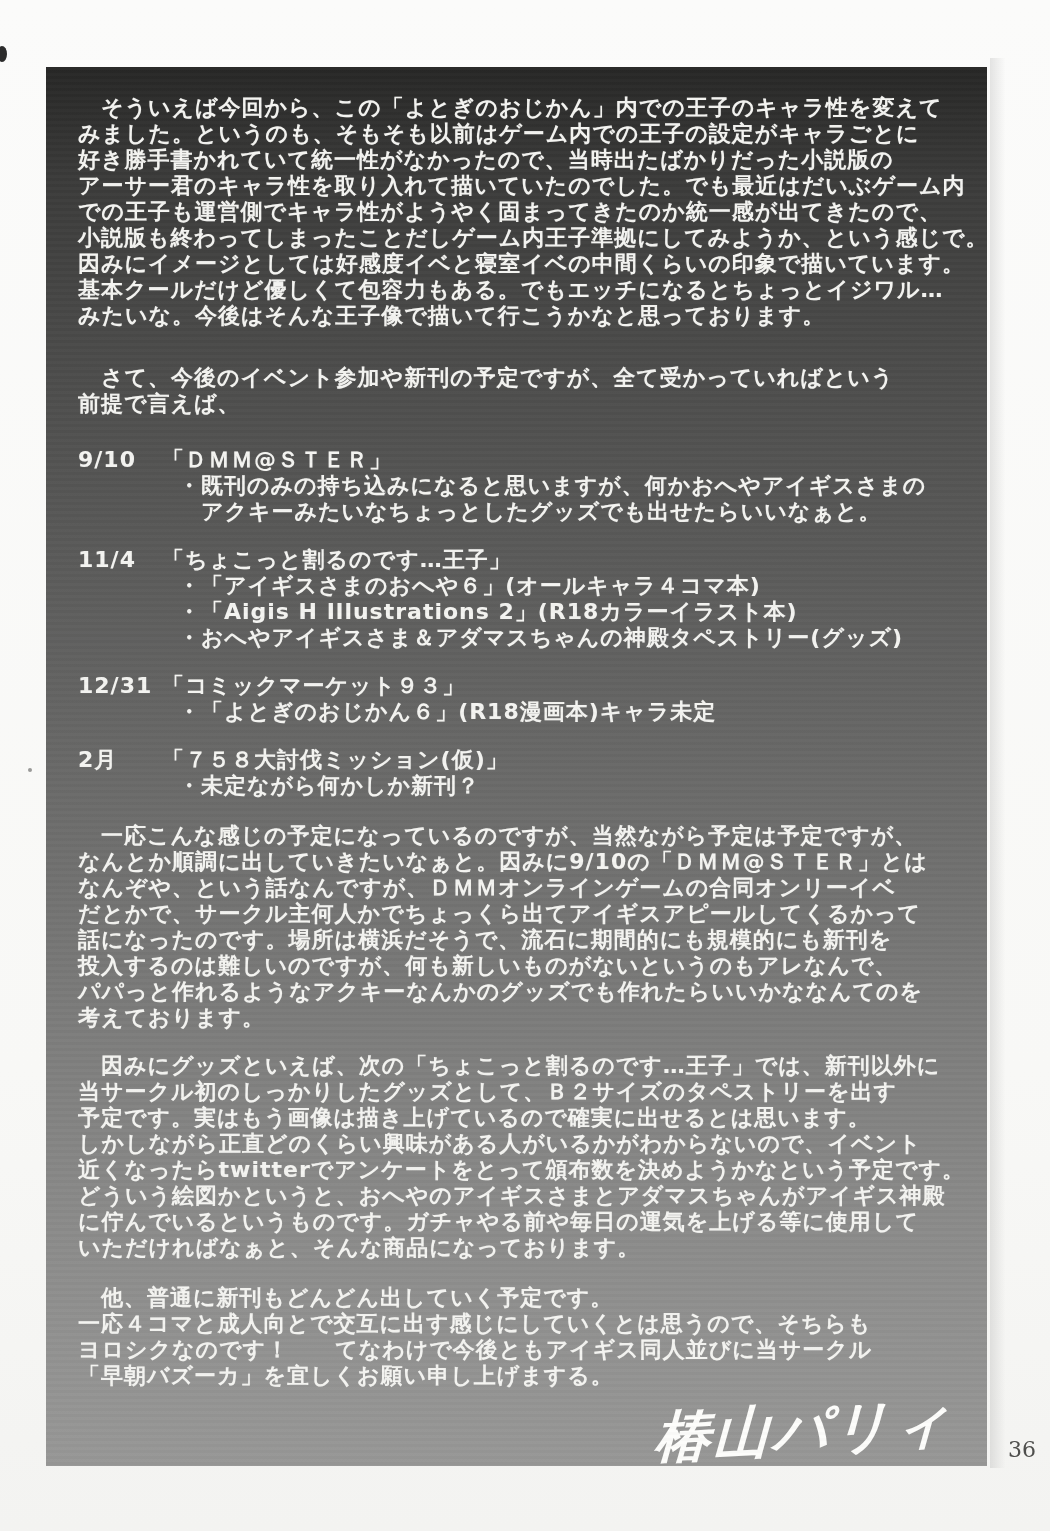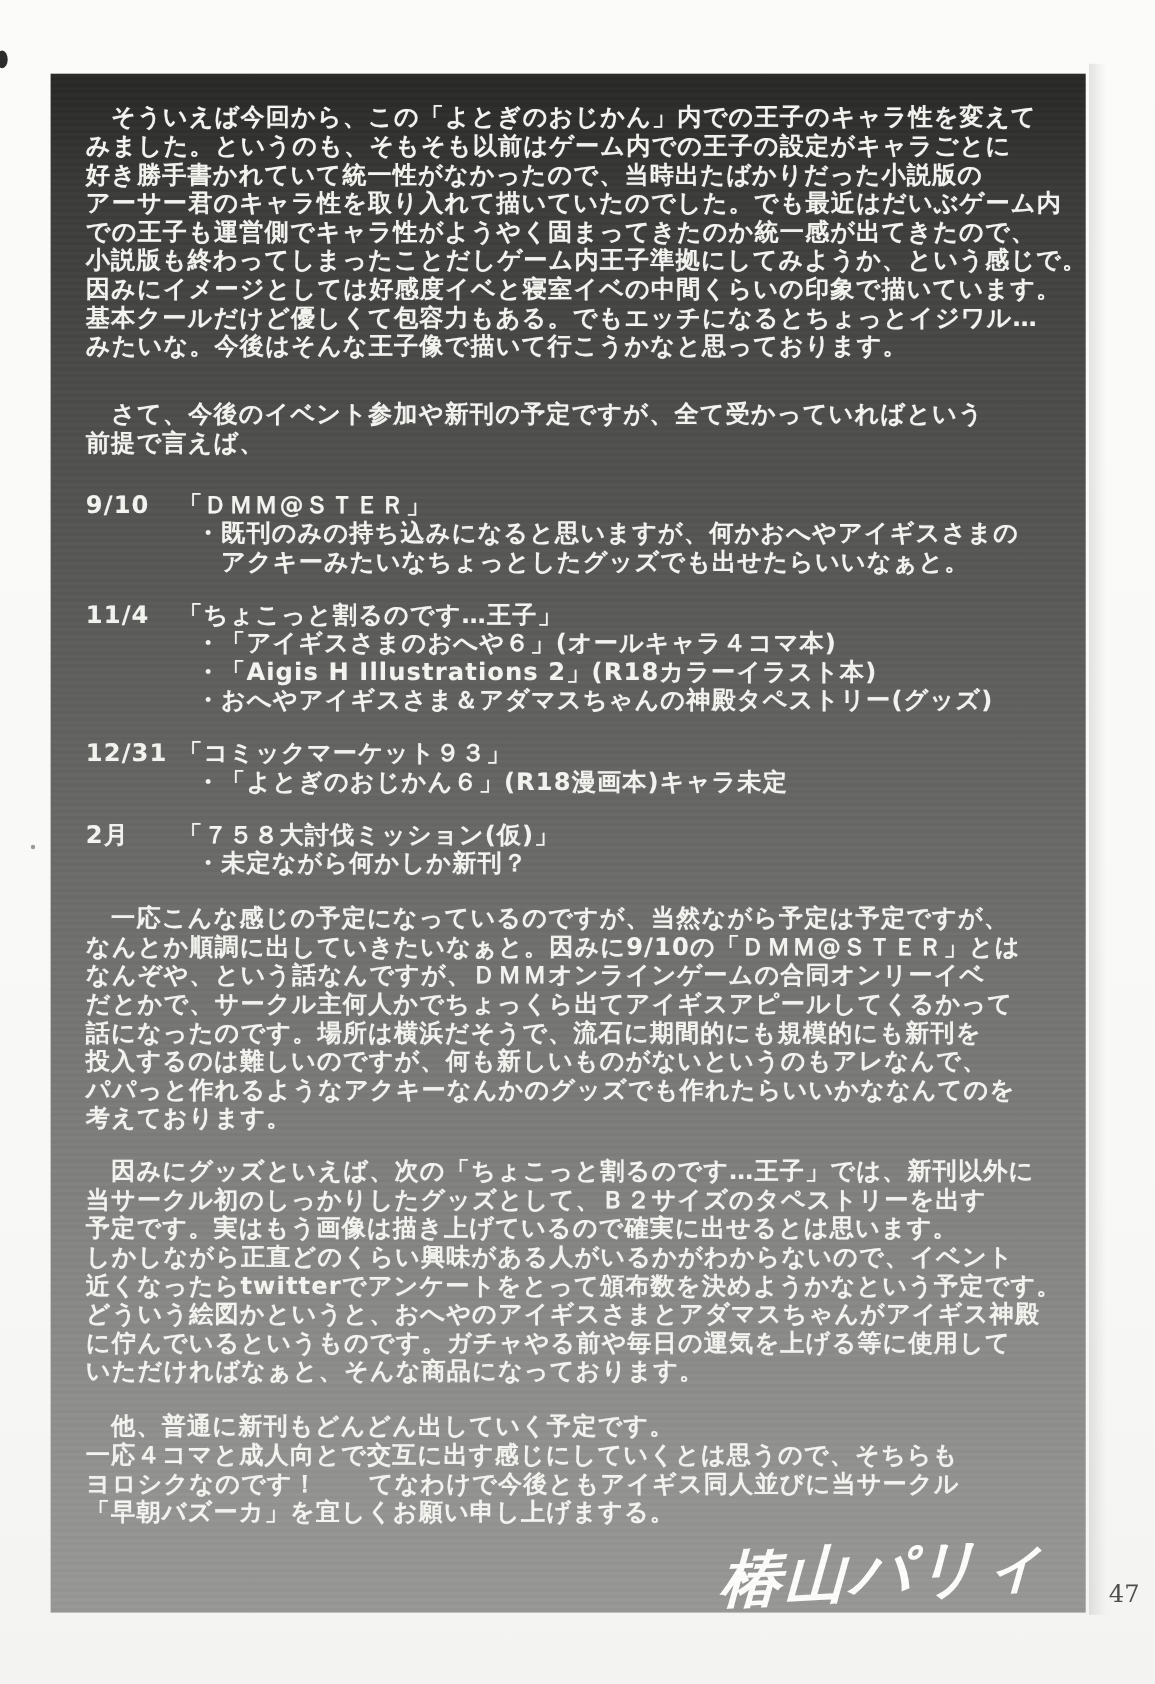--- a/index.html
+++ b/index.html
@@ -166,14 +166,14 @@
     <div class="para gap-p">
         <div class="line">　他、普通に新刊もどんどん出していく予定です。</div>
         <div class="line">一応４コマと成人向とで交互に出す感じにしていくとは思うので、そちらも</div>
         <div class="line">ヨロシクなのです！　　てなわけで今後ともアイギス同人並びに当サークル</div>
         <div class="line">「早朝バズーカ」を宜しくお願い申し上げまする。</div>
       </div>
 
     <div class="signature">椿山パリィ</div>
   </div>
 
-  <div class="page-number">47</div>
+  <div class="page-number">36</div>
 </div>
 
 </body></html>

